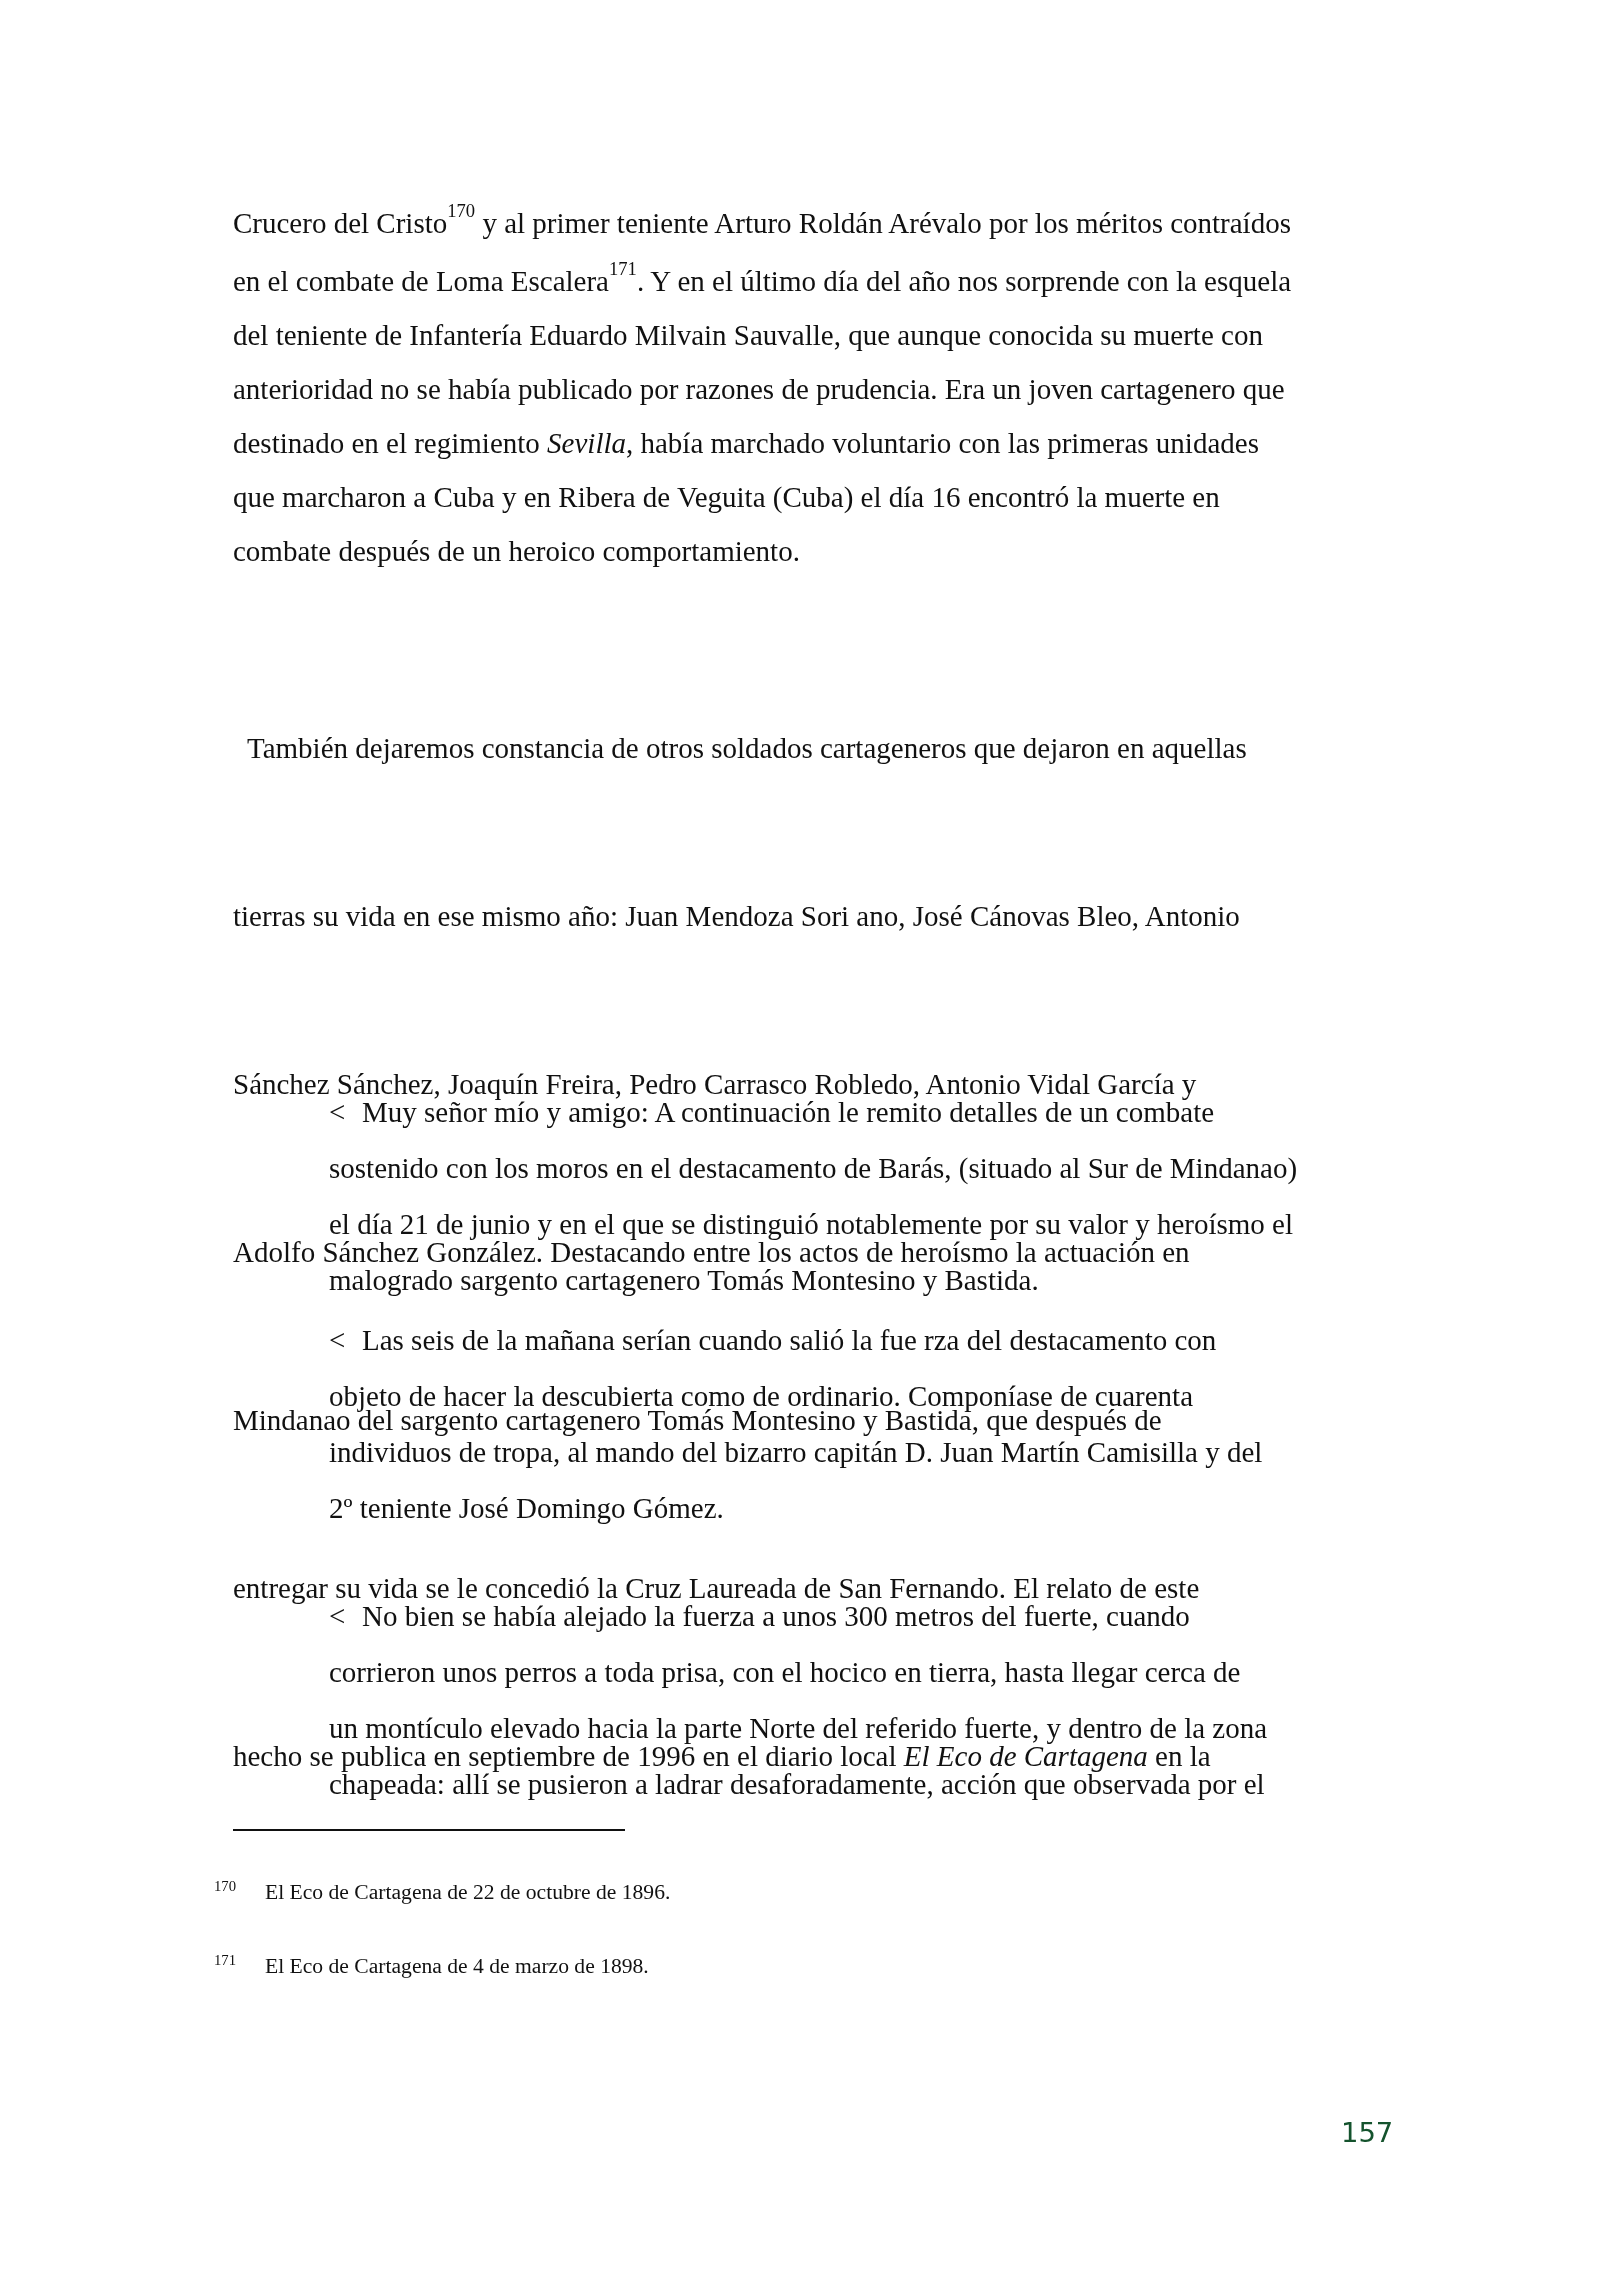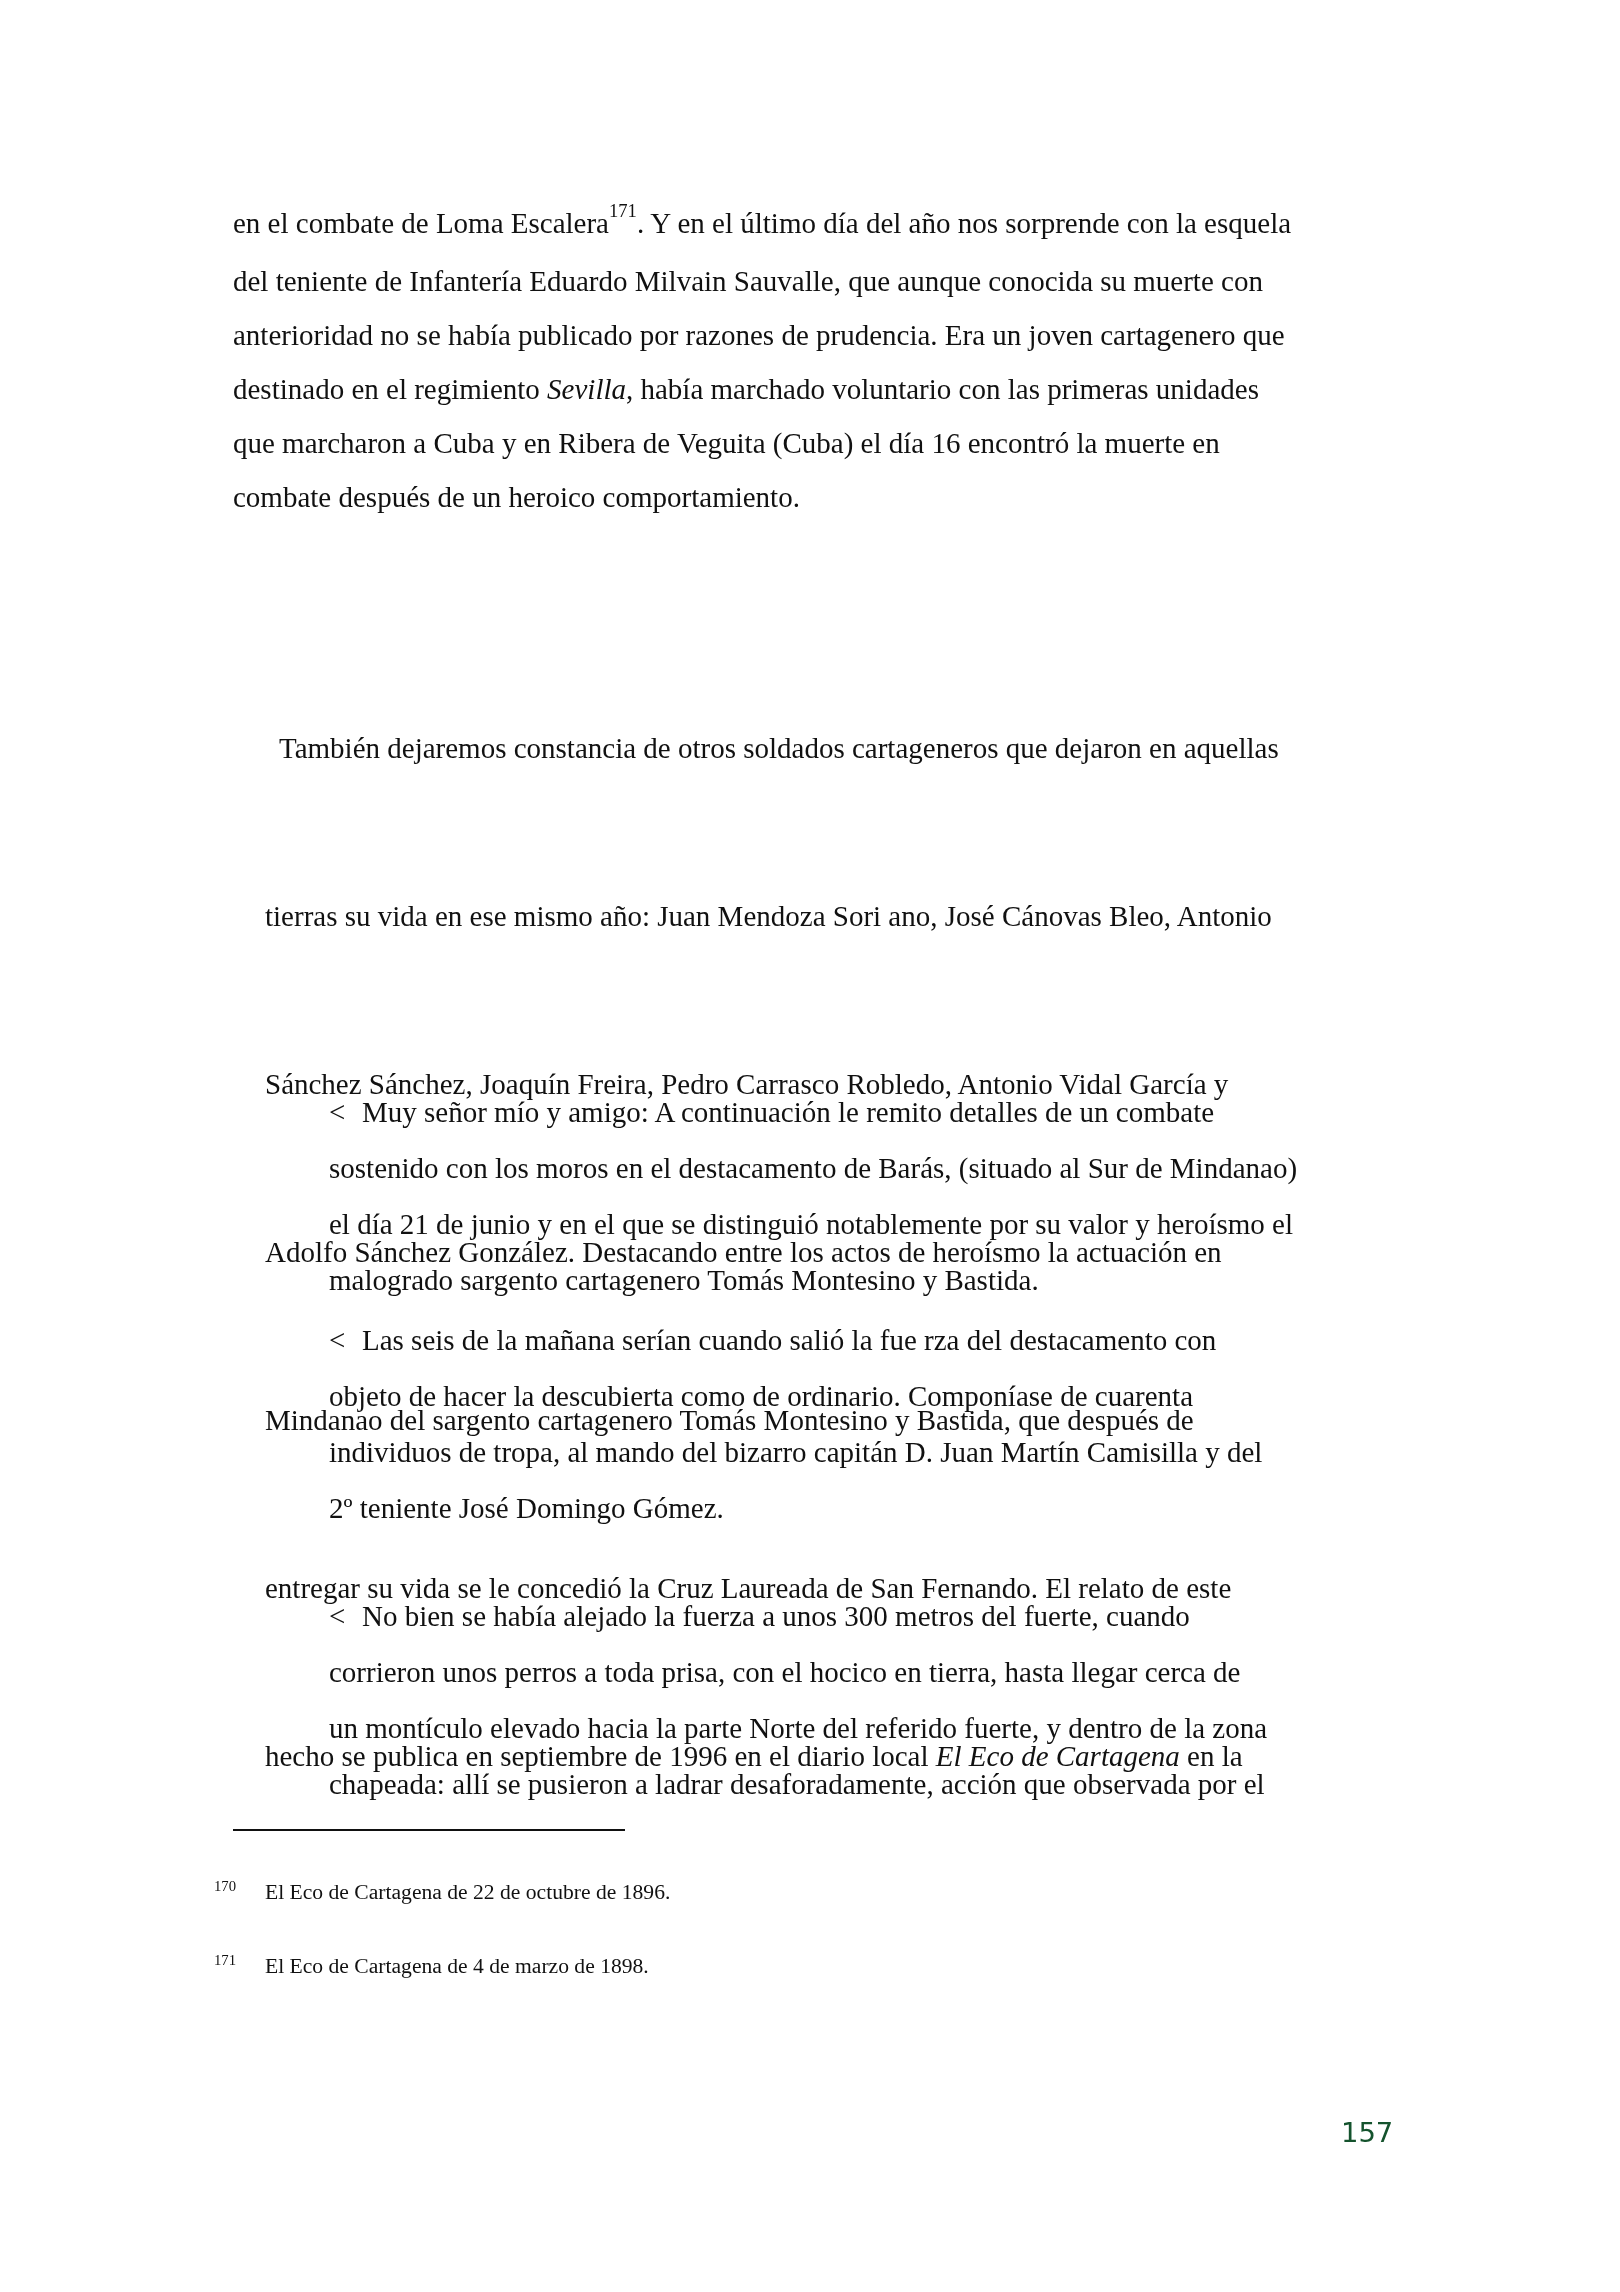--- a/index.html
+++ b/index.html
@@ -34,21 +34,21 @@
       height: 54px;
     }
     .sup {
       font-size: 18.6px;
       position: relative;
       top: -15.7px;
       line-height: 0;
     }
     .para1 { top: 192px; }
     .para1 .line:first-child { height: 62px; line-height: 62px; }
-    .para2 { top: 608px; line-height: 56px; margin-left: 32px; }
+    .para2 { top: 608px; line-height: 56px; }
     .para2 .line { height: 56px; }
     .quote {
       position: absolute;
       left: 329px;
       width: 1078px;
       font-size: 29px;
       line-height: 56px;
       white-space: nowrap;
     }
     .quote .line { height: 56px; }
@@ -88,20 +88,21 @@
       color: #14532d;
     }
     i { }
   </style>
 </head>
 <body>
 
 <div class="page">
 
   <div class="body-text para1">
+    <span class="line"><span>Crucero del Cristo</span><span class="sup">170</span><span> y al primer teniente Arturo Roldán Arévalo por los méritos contraídos</span></span>
     <span class="line"><span>en el combate de Loma Escalera</span><span class="sup">171</span><span>. Y en el último día del año nos sorprende con la esquela</span></span>
     <span class="line">del teniente de Infantería Eduardo Milvain Sauvalle, que aunque conocida su muerte con</span>
     <span class="line">anterioridad no se había publicado por razones de prudencia. Era un joven cartagenero que</span>
     <span class="line"><span>destinado en el regimiento </span><i>Sevilla</i><span>, había marchado voluntario con las primeras unidades</span></span>
     <span class="line">que marcharon a Cuba y en Ribera de Veguita (Cuba) el día 16 encontró la muerte en</span>
     <span class="line">combate después de un heroico comportamiento.</span>
   </div>
 
   <div class="body-text para2" style="white-space: pre;">
     <span class="line">  También dejaremos constancia de otros soldados cartageneros que dejaron en aquellas</span>

